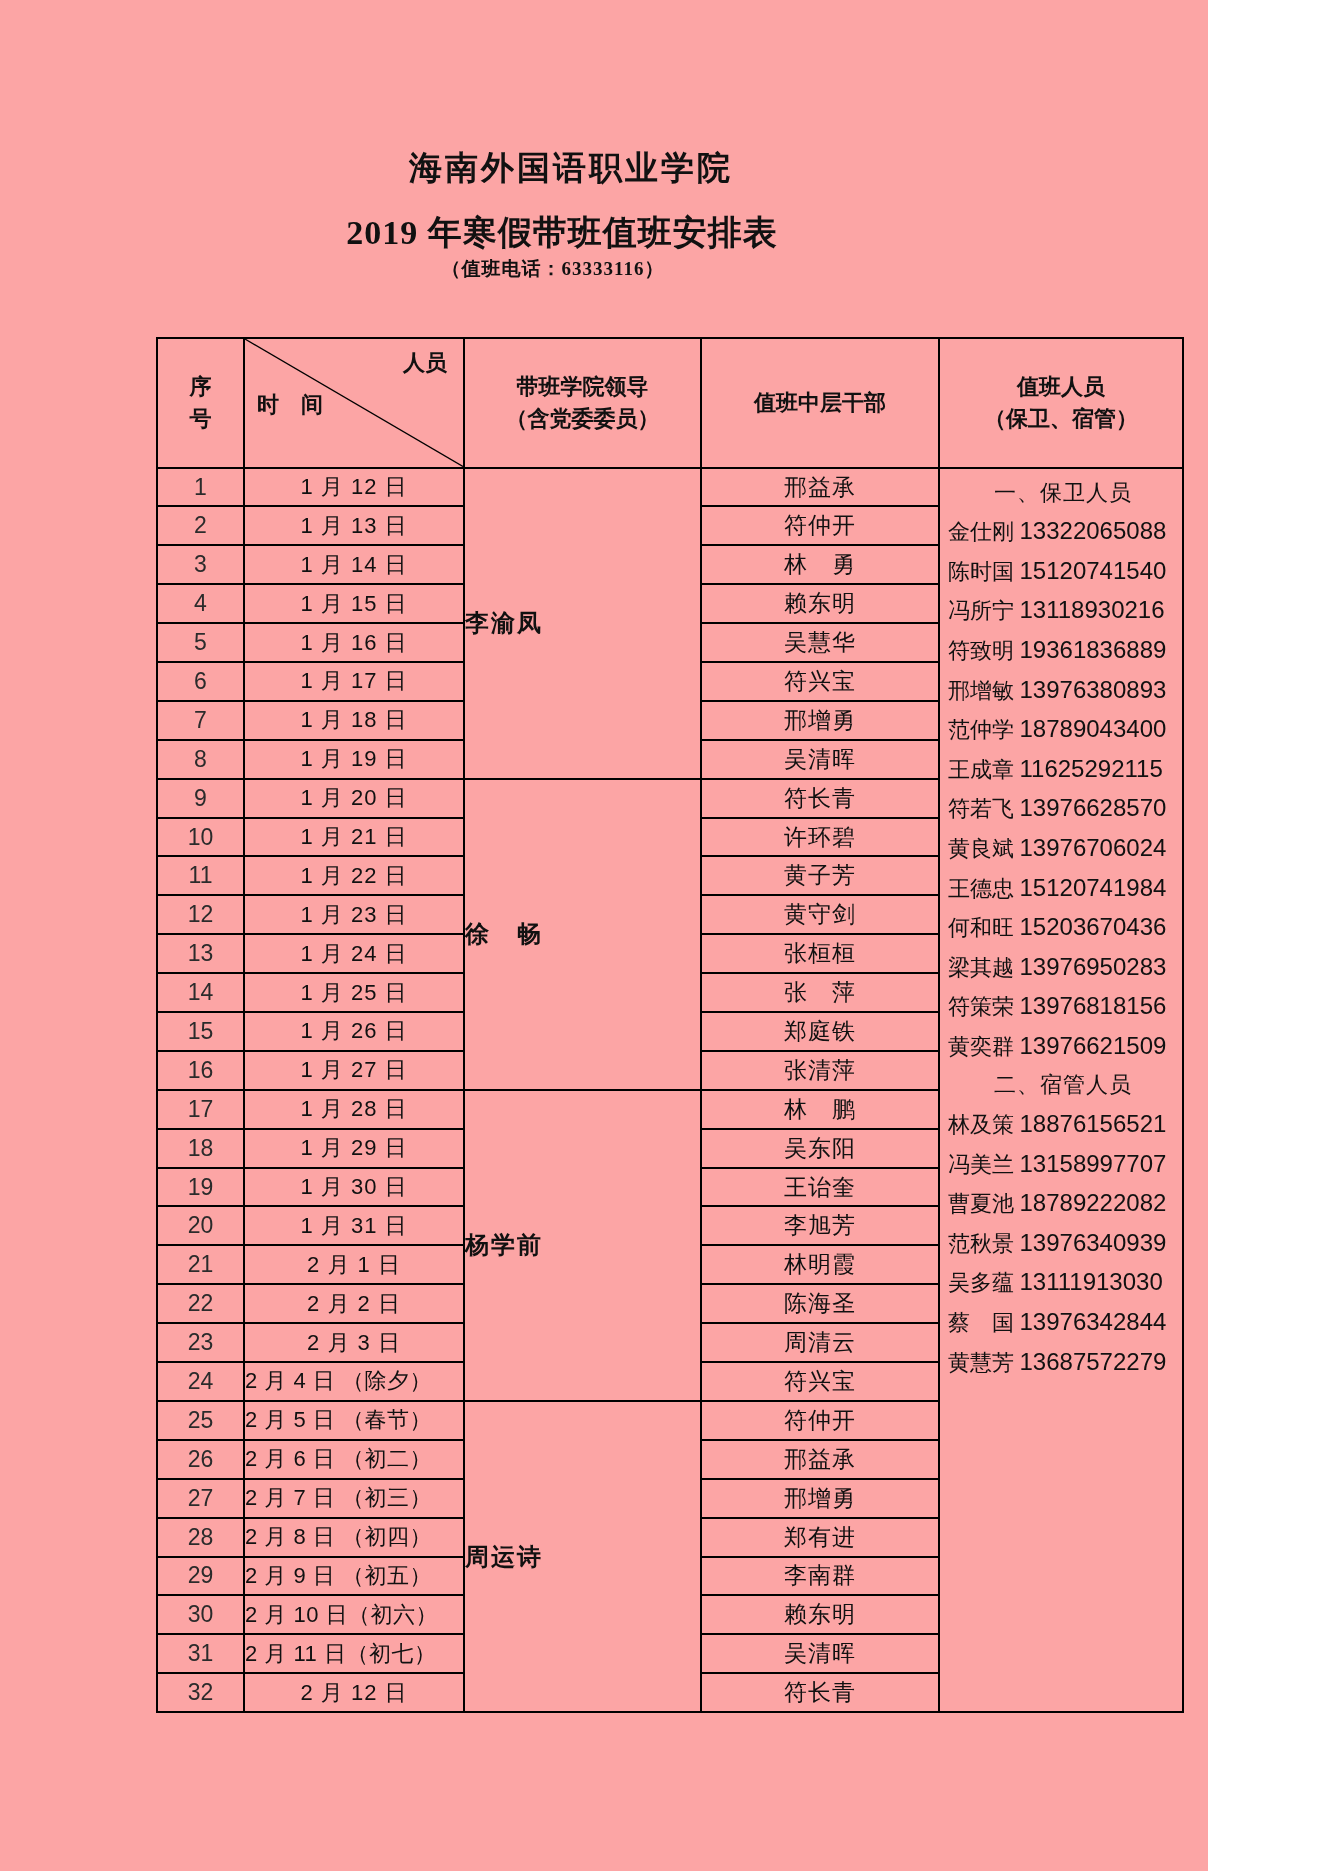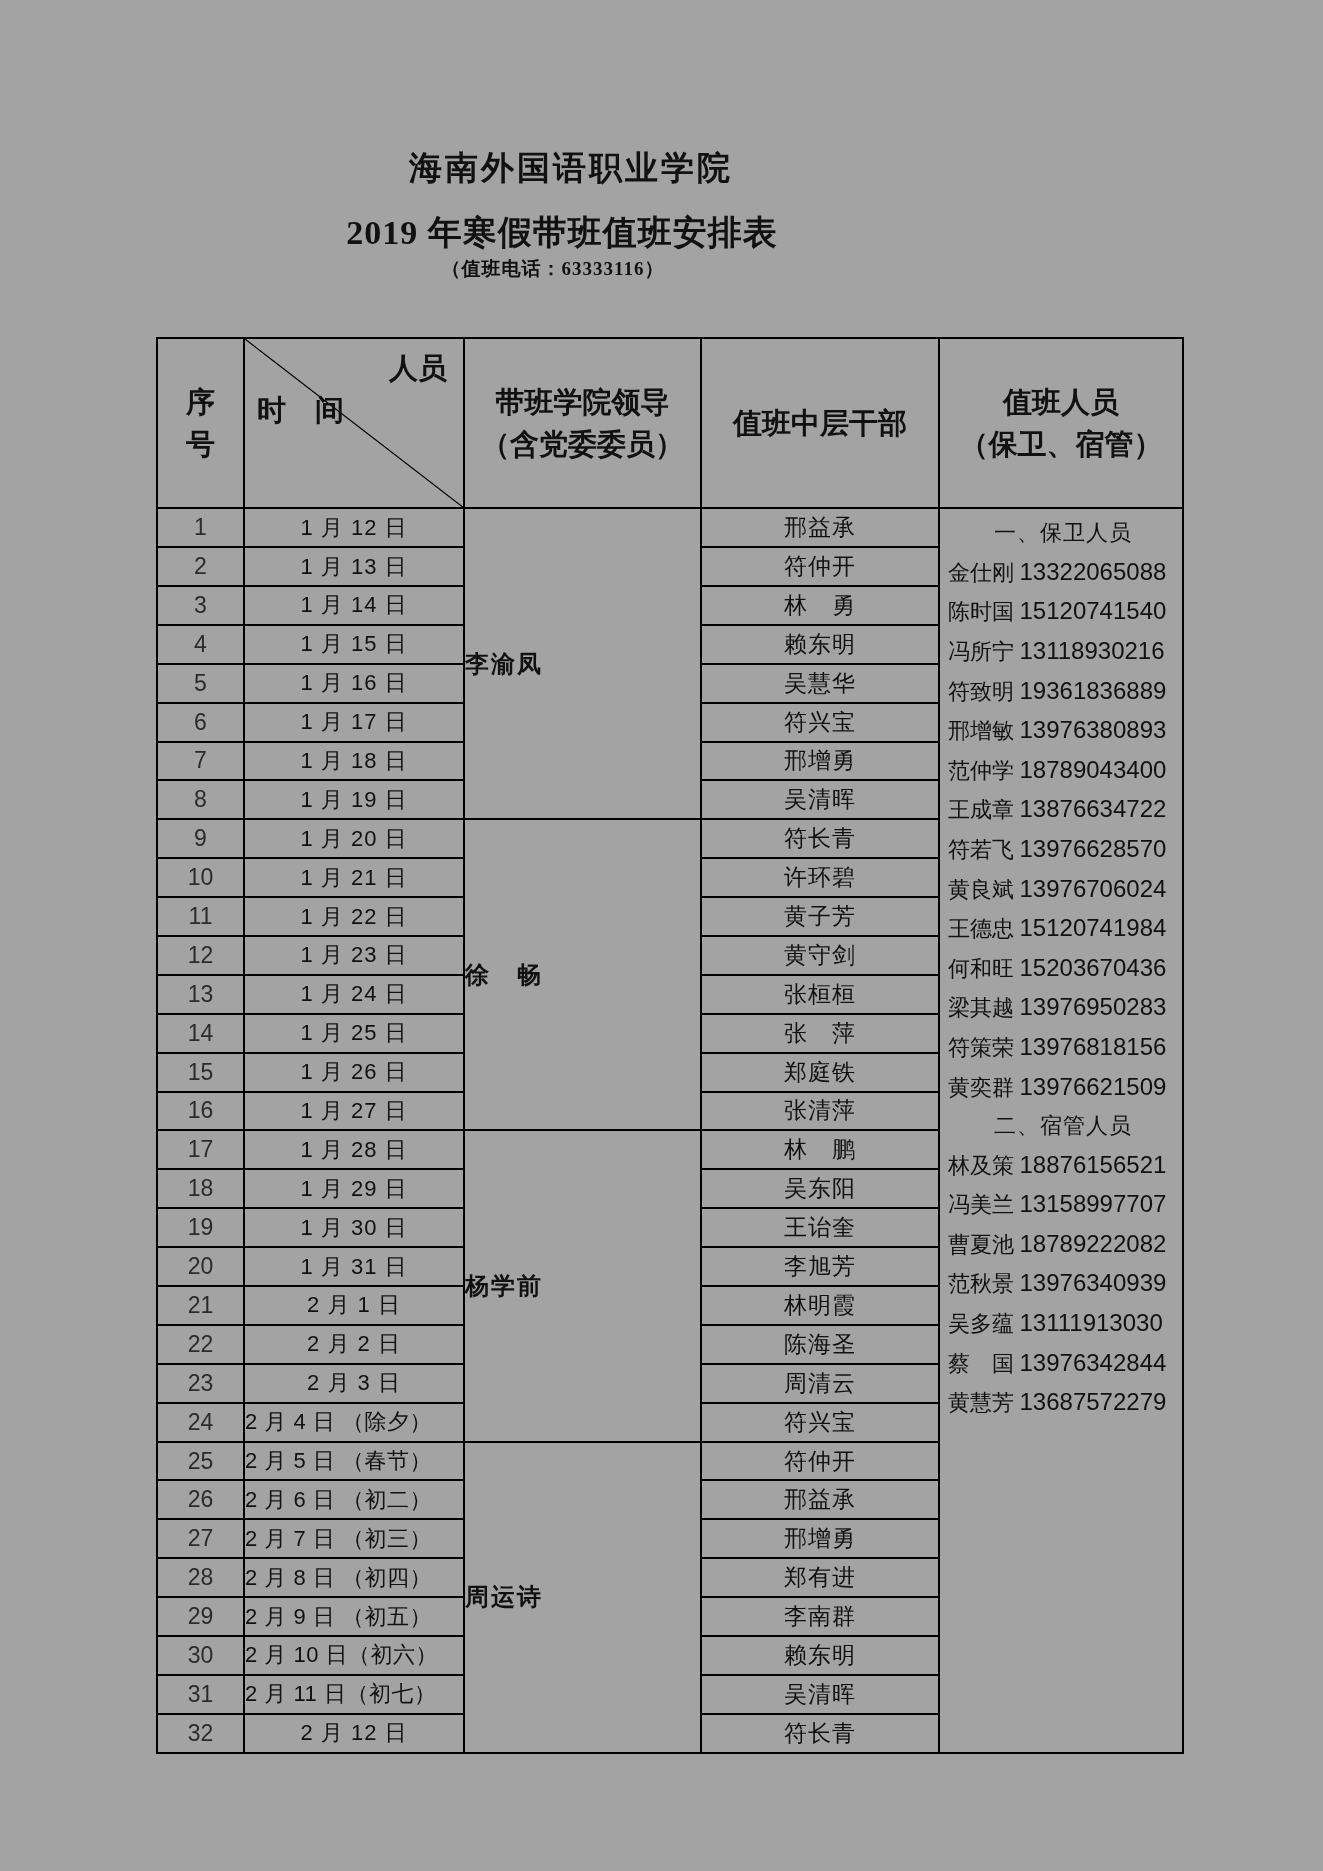--- a/index.html
+++ b/index.html
@@ -1,19 +1,19 @@
 <!DOCTYPE html>
 <html><head>
 <meta charset="utf-8">
 <style>
   html,body { margin:0; padding:0; background:#ffffff; }
   .page {
     position:relative;
-    width:1323px; height:1871px;
-    background:#a3a3a3;
+    width:1208px; height:1871px;
+    background:#fca5a5;
     color:#111111;
     font-family:"Liberation Serif", serif;
     overflow:hidden;
   }
   .title {
     position:absolute; top:146px; left:571px; transform:translateX(-50%);
     margin:0; font-size:33px; font-weight:bold; letter-spacing:3px; white-space:nowrap;
   }
   .subtitle {
     position:absolute; top:210px; left:562px; transform:translateX(-50%);
@@ -26,21 +26,21 @@
   table.schedule {
     position:absolute; left:156px; top:337px;
     border-collapse:collapse; table-layout:fixed;
   }
   .schedule th, .schedule td {
     border:2px solid #000000; padding:0; overflow:hidden;
   }
   .schedule thead tr { height:111px; }
   .schedule tbody tr { height:38.9px; }
   .schedule th {
-    font-size:29px; font-weight:bold; text-align:center; vertical-align:middle;
+    font-size:22px; font-weight:bold; text-align:center; vertical-align:middle;
     white-space:pre-line; line-height:1.45;
   }
   th.col-diagonal { position:relative; }
   th.col-diagonal svg.diag { position:absolute; left:0; top:0; width:100%; height:100%; display:block; }
   .diag-top { position:absolute; top:8px; right:16px; }
   .diag-bottom { position:absolute; top:50px; left:12px; }
   td.num {
     text-align:center; vertical-align:middle;
     font-family:"Liberation Sans", sans-serif; font-size:23px; color:#2b2b2b;
   }
@@ -103,21 +103,21 @@
           <td class="cadre">邢益承</td>
           <td class="duty-cell" rowspan="32">
             <div class="duty-content">
               <div class="duty-heading">一、保卫人员</div>
               <div class="duty-entry"><span class="duty-name">金仕刚</span> <span class="duty-phone">13322065088</span></div>
               <div class="duty-entry"><span class="duty-name">陈时国</span> <span class="duty-phone">15120741540</span></div>
               <div class="duty-entry"><span class="duty-name">冯所宁</span> <span class="duty-phone">13118930216</span></div>
               <div class="duty-entry"><span class="duty-name">符致明</span> <span class="duty-phone">19361836889</span></div>
               <div class="duty-entry"><span class="duty-name">邢增敏</span> <span class="duty-phone">13976380893</span></div>
               <div class="duty-entry"><span class="duty-name">范仲学</span> <span class="duty-phone">18789043400</span></div>
-              <div class="duty-entry"><span class="duty-name">王成章</span> <span class="duty-phone">13876634722</span></div>
+              <div class="duty-entry"><span class="duty-name">王成章</span> <span class="duty-phone">11625292115</span></div>
               <div class="duty-entry"><span class="duty-name">符若飞</span> <span class="duty-phone">13976628570</span></div>
               <div class="duty-entry"><span class="duty-name">黄良斌</span> <span class="duty-phone">13976706024</span></div>
               <div class="duty-entry"><span class="duty-name">王德忠</span> <span class="duty-phone">15120741984</span></div>
               <div class="duty-entry"><span class="duty-name">何和旺</span> <span class="duty-phone">15203670436</span></div>
               <div class="duty-entry"><span class="duty-name">梁其越</span> <span class="duty-phone">13976950283</span></div>
               <div class="duty-entry"><span class="duty-name">符策荣</span> <span class="duty-phone">13976818156</span></div>
               <div class="duty-entry"><span class="duty-name">黄奕群</span> <span class="duty-phone">13976621509</span></div>
               <div class="duty-heading">二、宿管人员</div>
               <div class="duty-entry"><span class="duty-name">林及策</span> <span class="duty-phone">18876156521</span></div>
               <div class="duty-entry"><span class="duty-name">冯美兰</span> <span class="duty-phone">13158997707</span></div>

